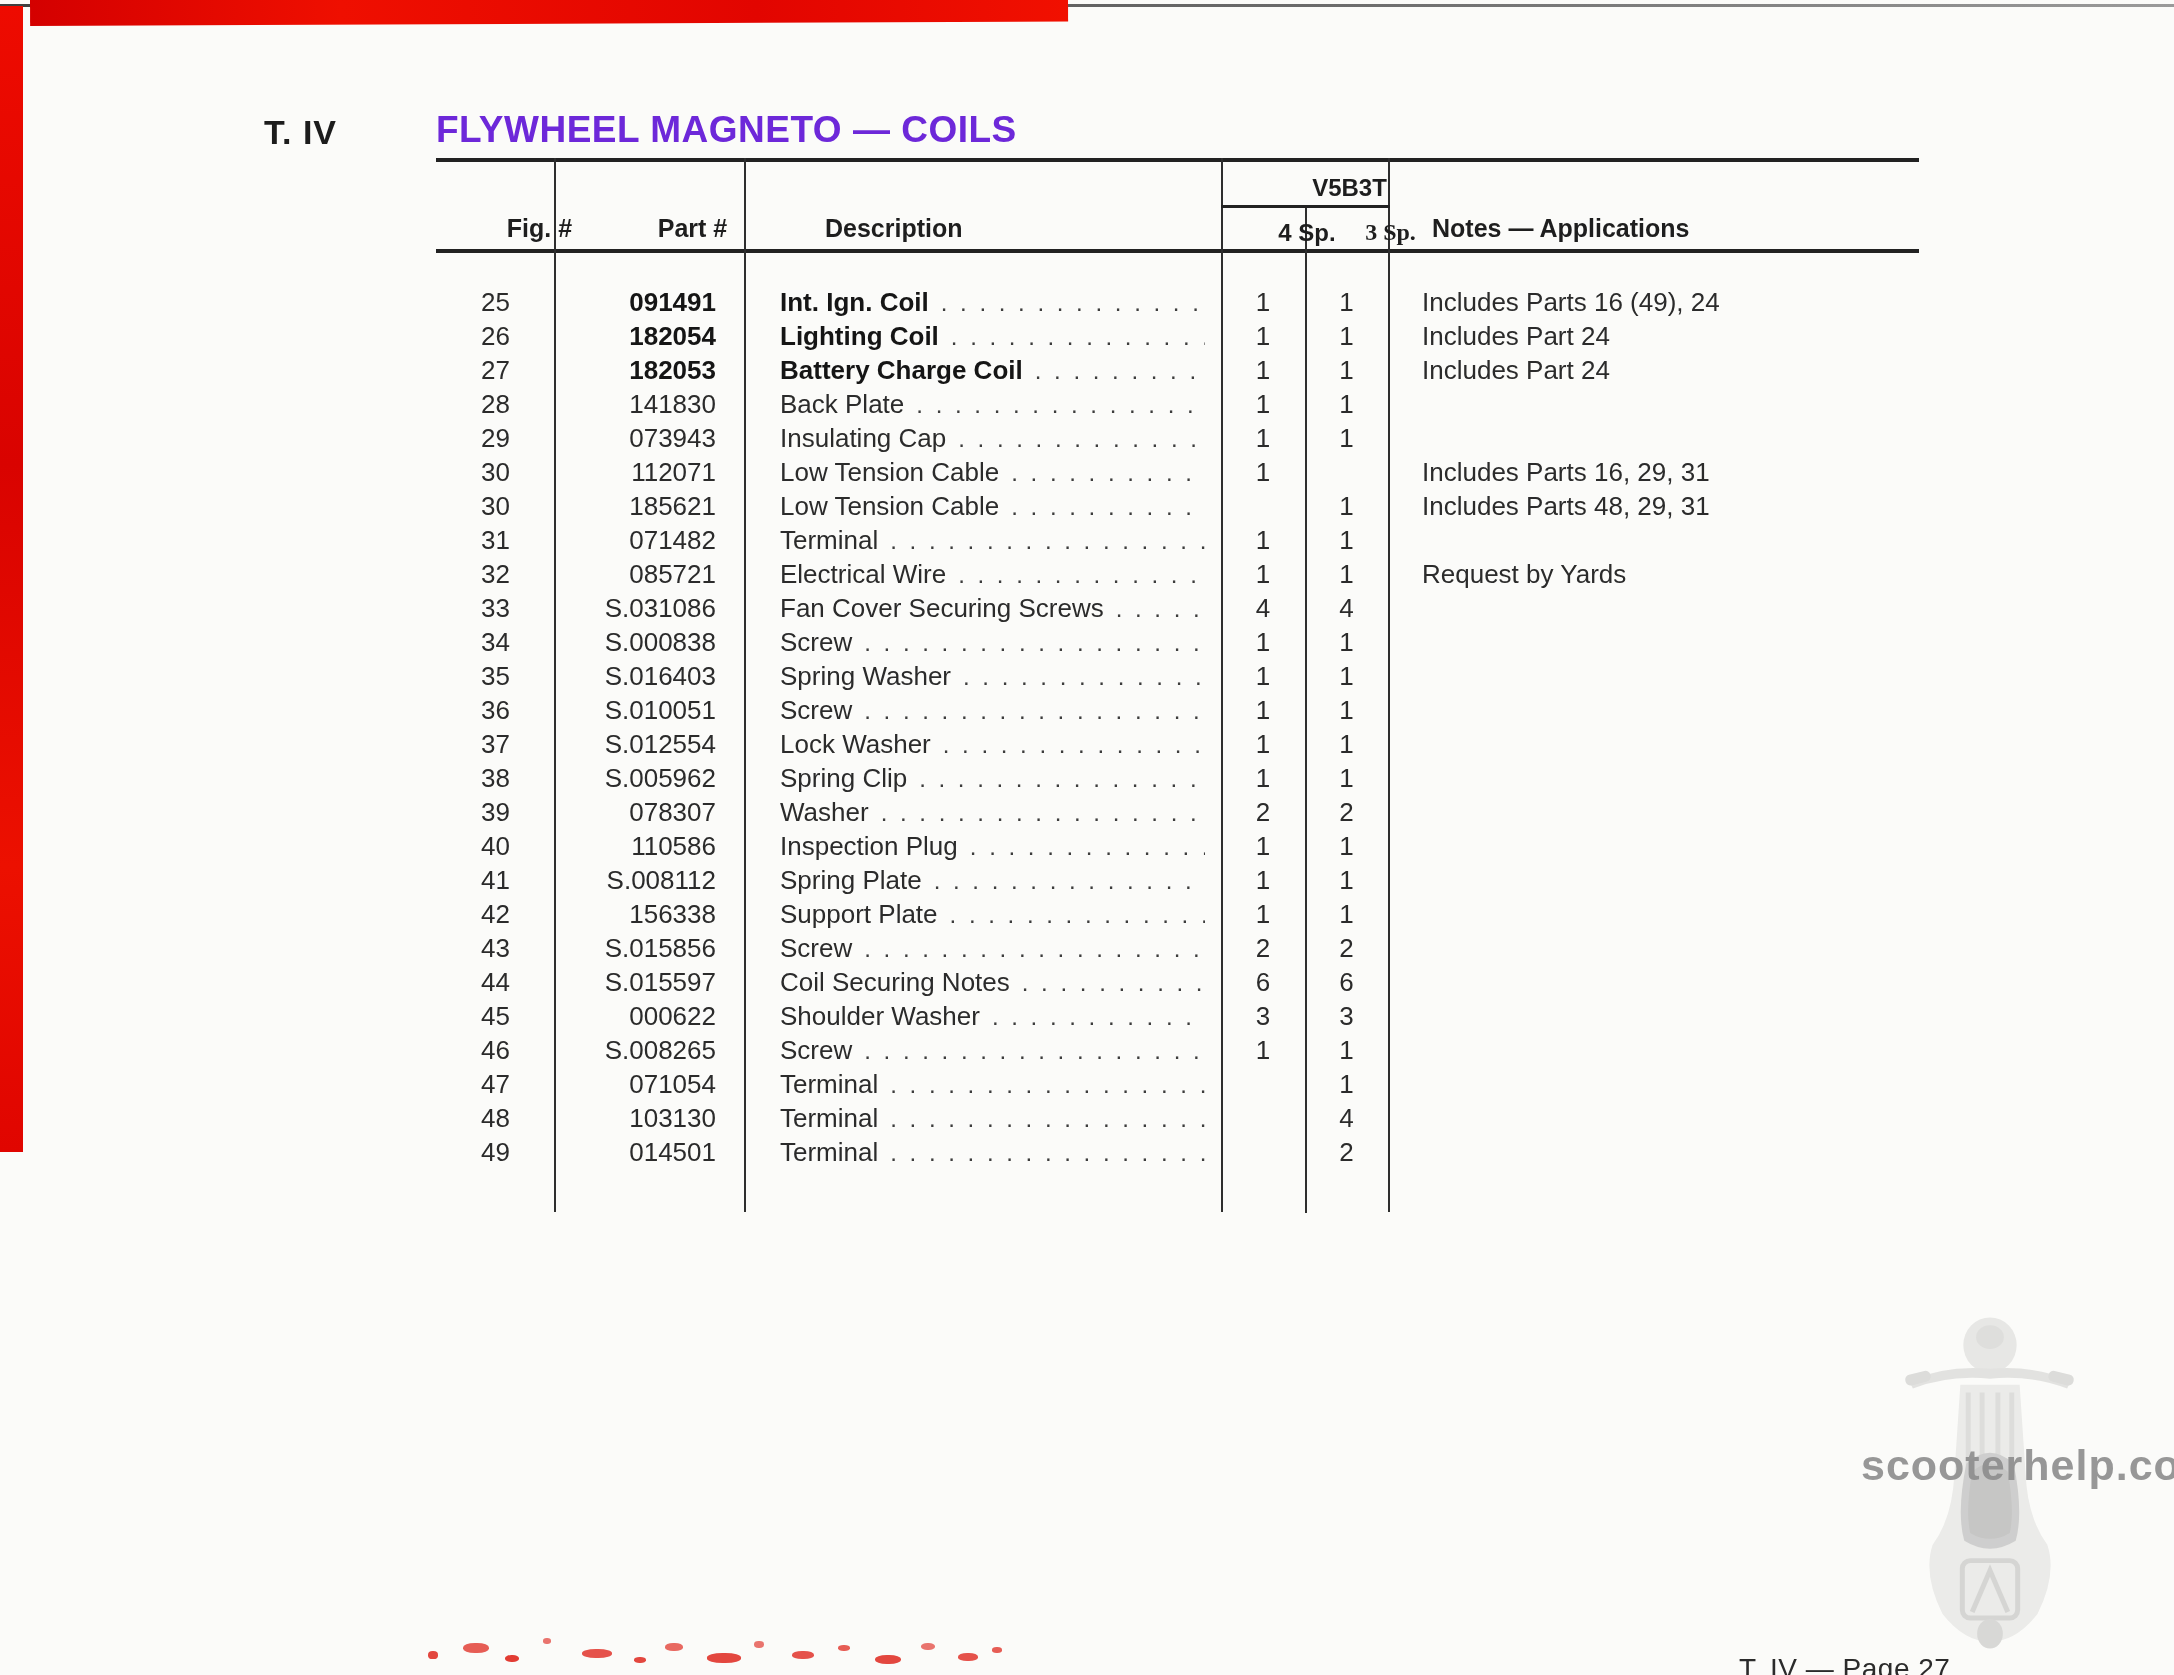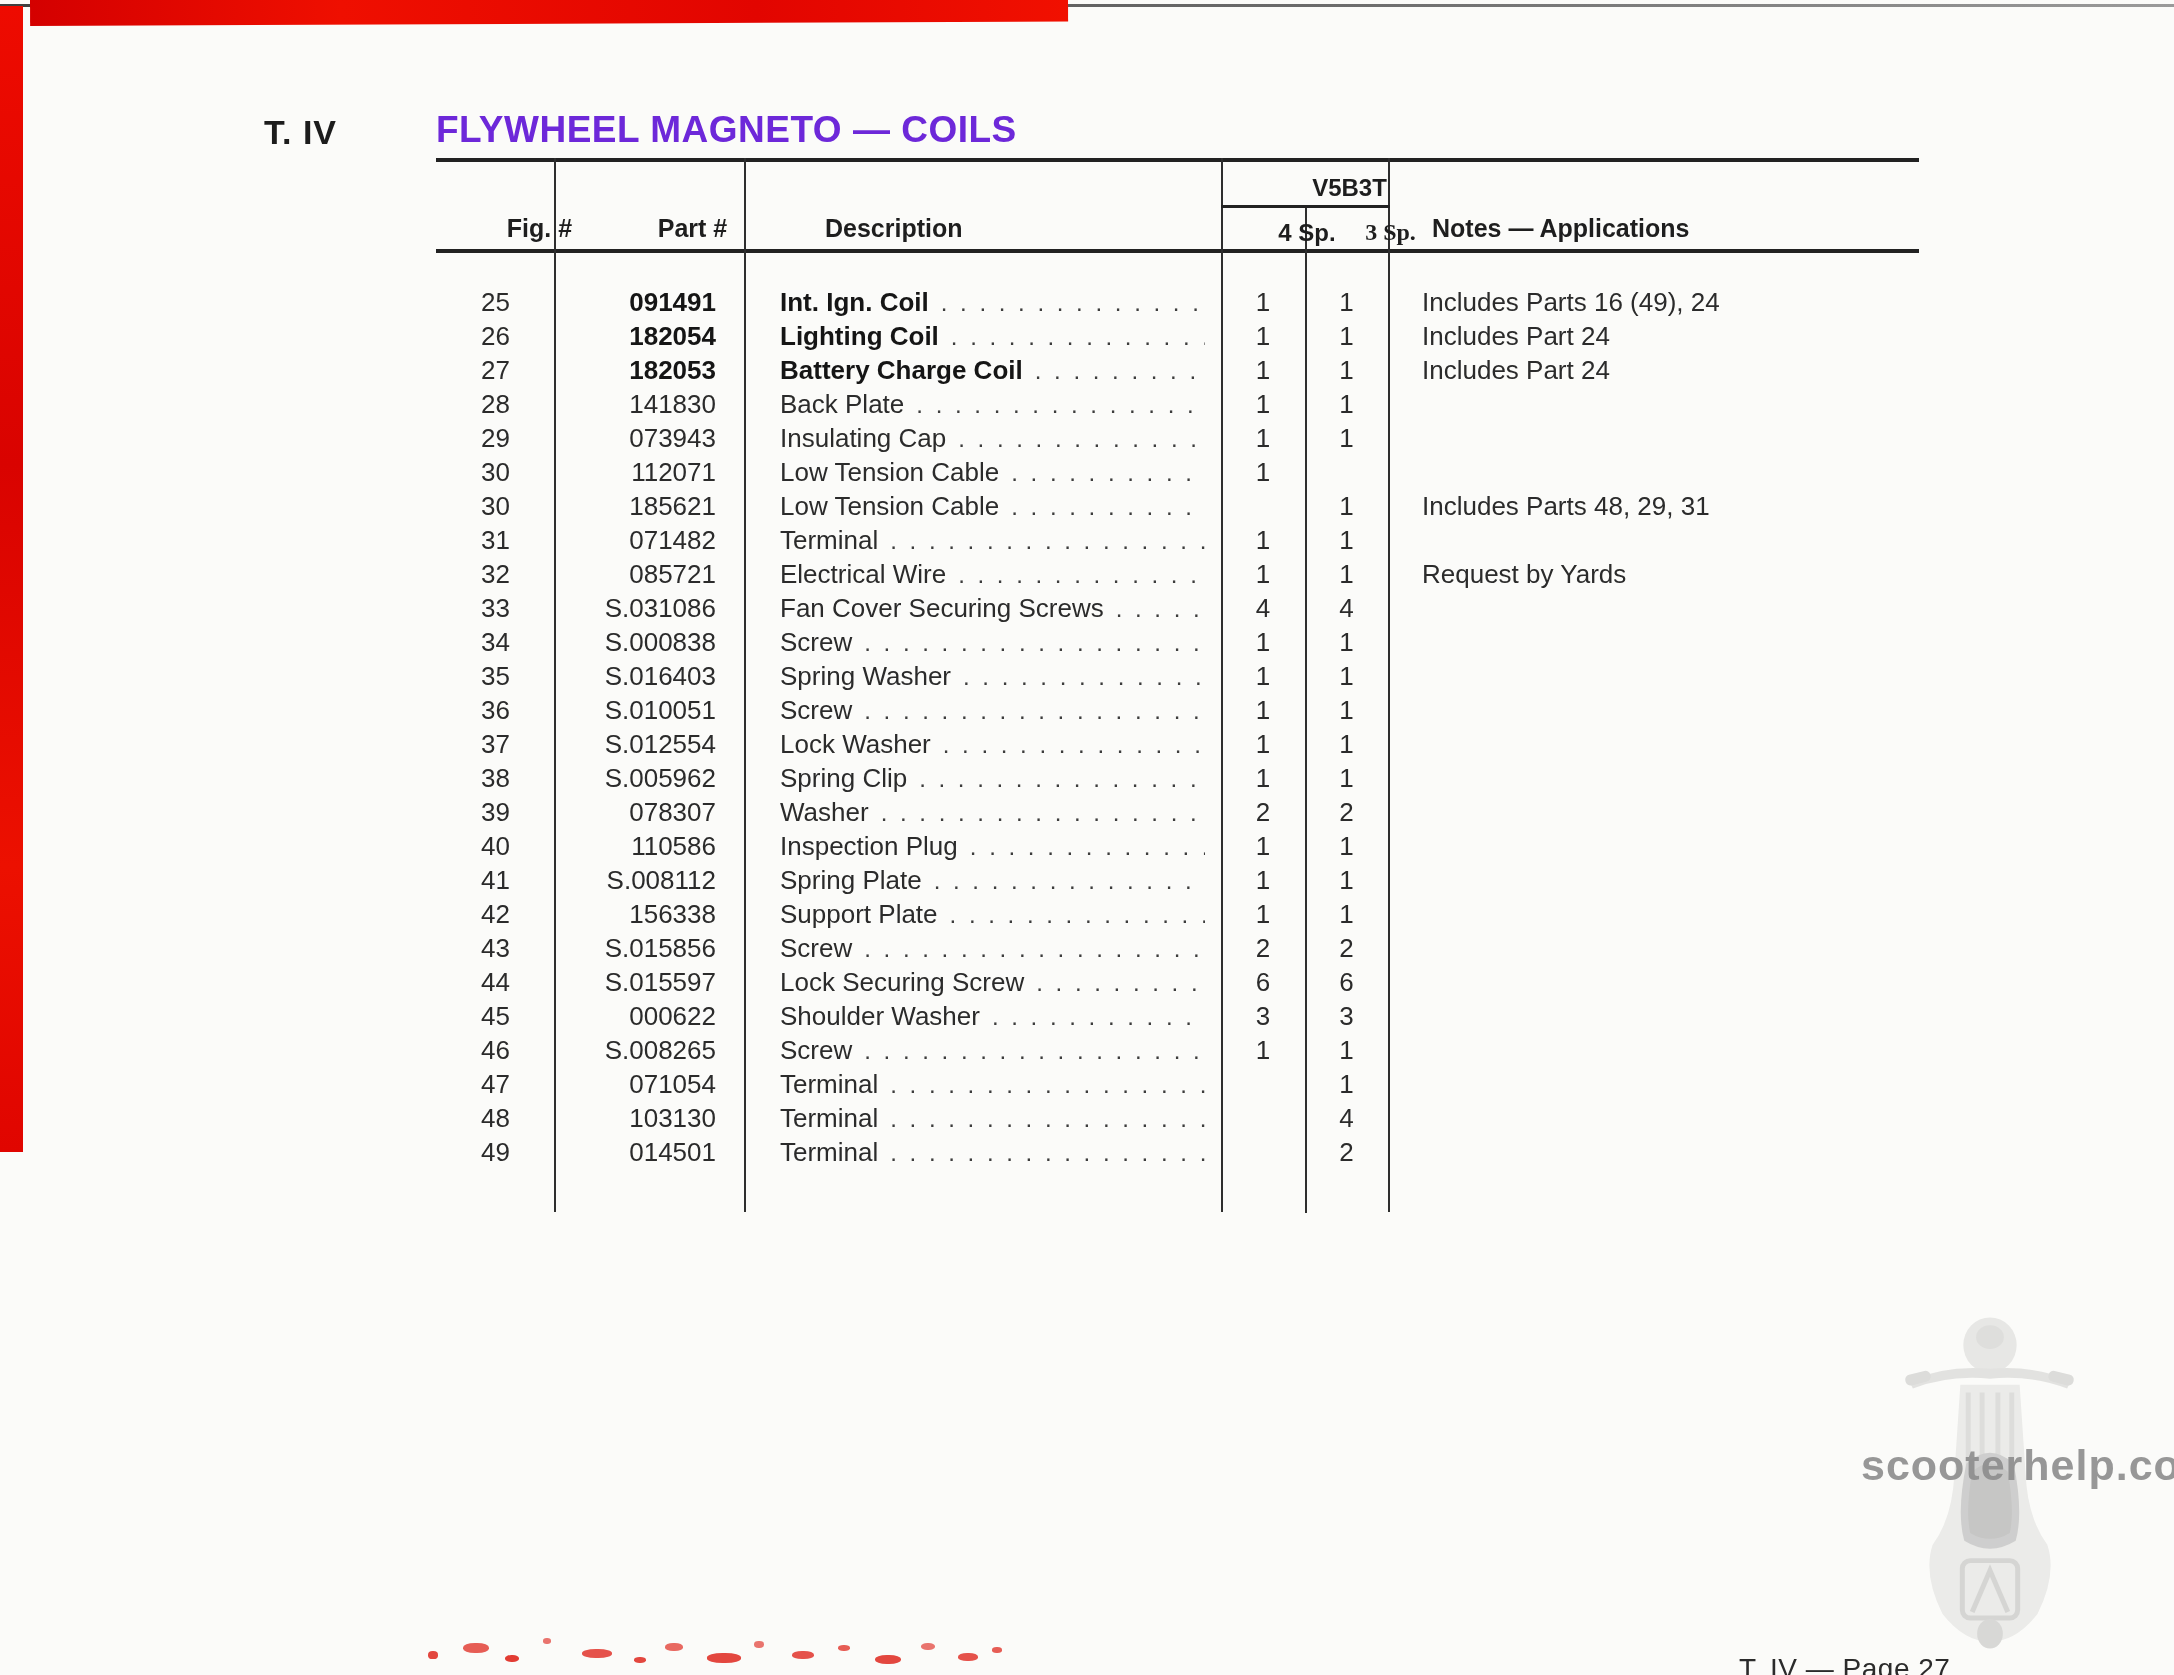--- a/index.html
+++ b/index.html
@@ -169,20 +169,21 @@
       </div>
       <div class="row">
         <div class="cell fig">30</div>
         <div class="cell part">112071</div>
         <div class="cell desc">
           <span class="desc-text">Low Tension Cable</span>
           <span class="leader">. . . . . . . . . . . . . . . . . . . . . . . . . . . . . . . . . . . . . . . . . . . . . . . . . . </span>
         </div>
         <div class="cell sp4">1</div>
         <div class="cell sp3"></div>
+        <div class="cell notes">Includes Parts 16, 29, 31</div>
       </div>
       <div class="row">
         <div class="cell fig">30</div>
         <div class="cell part">185621</div>
         <div class="cell desc">
           <span class="desc-text">Low Tension Cable</span>
           <span class="leader">. . . . . . . . . . . . . . . . . . . . . . . . . . . . . . . . . . . . . . . . . . . . . . . . . . </span>
         </div>
         <div class="cell sp4"></div>
         <div class="cell sp3">1</div>
@@ -328,21 +329,21 @@
           <span class="leader">. . . . . . . . . . . . . . . . . . . . . . . . . . . . . . . . . . . . . . . . . . . . . . . . . . </span>
         </div>
         <div class="cell sp4">2</div>
         <div class="cell sp3">2</div>
         <div class="cell notes"></div>
       </div>
       <div class="row">
         <div class="cell fig">44</div>
         <div class="cell part">S.015597</div>
         <div class="cell desc">
-          <span class="desc-text">Lock Securing Screw</span>
+          <span class="desc-text">Coil Securing Notes</span>
           <span class="leader">. . . . . . . . . . . . . . . . . . . . . . . . . . . . . . . . . . . . . . . . . . . . . . . . . . </span>
         </div>
         <div class="cell sp4">6</div>
         <div class="cell sp3">6</div>
         <div class="cell notes"></div>
       </div>
       <div class="row">
         <div class="cell fig">45</div>
         <div class="cell part">000622</div>
         <div class="cell desc">

